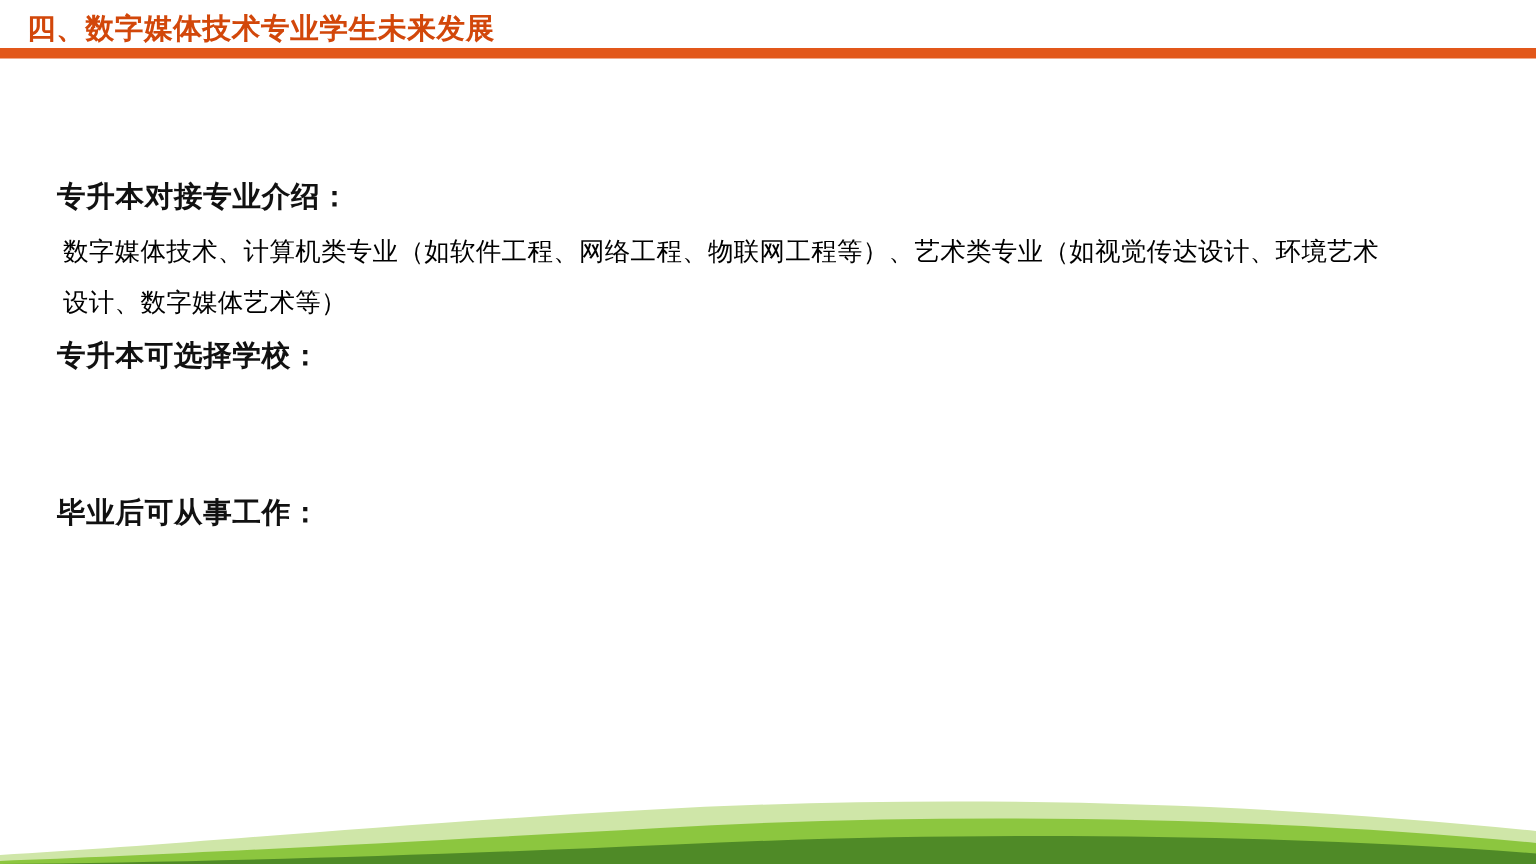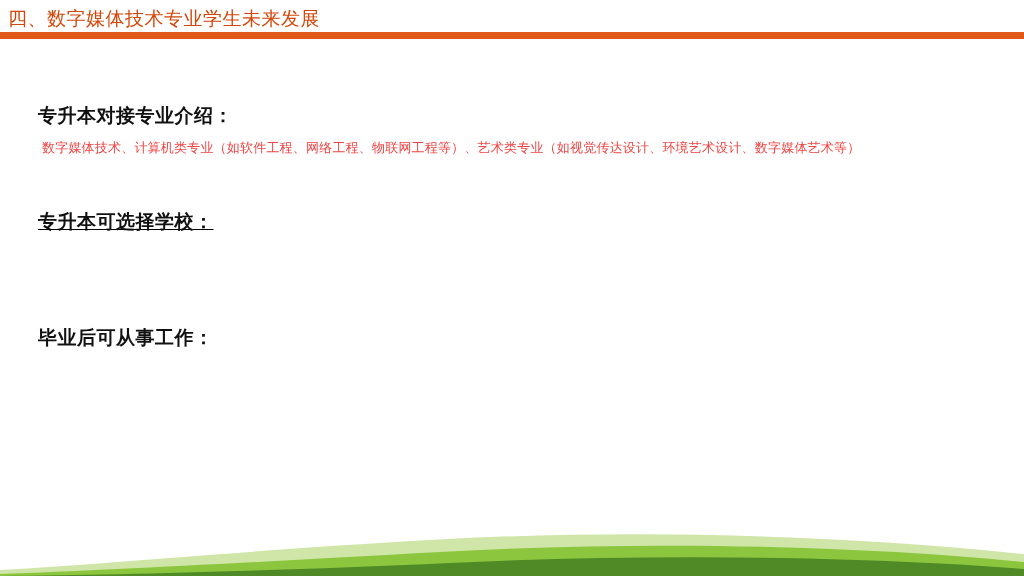--- a/index.html
+++ b/index.html
@@ -17,24 +17,24 @@
   .slide {
     position: relative;
     width: 1024px;
     height: 576px;
     background: #ffffff;
     overflow: hidden;
   }
   
   .header-title {
     position: absolute;
-    left: 8px;
+    left: 18px;
     top: 6px;
     font-size: 19px;
-    font-weight: normal;
+    font-weight: bold;
     color: #d2470a;
     letter-spacing: 0.5px;
     white-space: nowrap;
   }
   .header-rule {
     position: absolute;
     left: 0;
     top: 32px;
     width: 1024px;
     height: 7px;
@@ -44,42 +44,43 @@
   .content {
     position: absolute;
     left: 0;
     top: 90px;
     width: 1024px;
   }
   .block {
     position: absolute;
     left: 38px;
     width: 900px;
+    margin-top: 16px;
   }
   .sect-title {
     font-size: 19px;
     font-weight: bold;
     color: #111111;
     letter-spacing: 0.5px;
     line-height: 1.3;
   }
   .para {
-    font-size: 13px;
-    color: #ef4444;
+    font-size: 17px;
+    color: #000000;
     line-height: 2.0;
     letter-spacing: 0.2px;
   }
   .indent {
     padding-left: 4px;
   }
   #block-major { top: 14px; }
   #block-major .para { margin-top: 6px; width: 890px; }
-  #block-schools { top: 120px; text-decoration: underline; }
+  #block-schools { top: 120px; }
   #block-schools .para { margin-top: 14px; width: 890px; }
-  #block-jobs { top: 236px; }
+  #block-jobs { top: 225px; }
   #block-jobs .para { margin-top: 18px; width: 880px; }
   
   .footer-deco {
     position: absolute;
     left: 0;
     bottom: 0;
     width: 1024px;
     height: 52px;
     overflow: hidden;
   }

